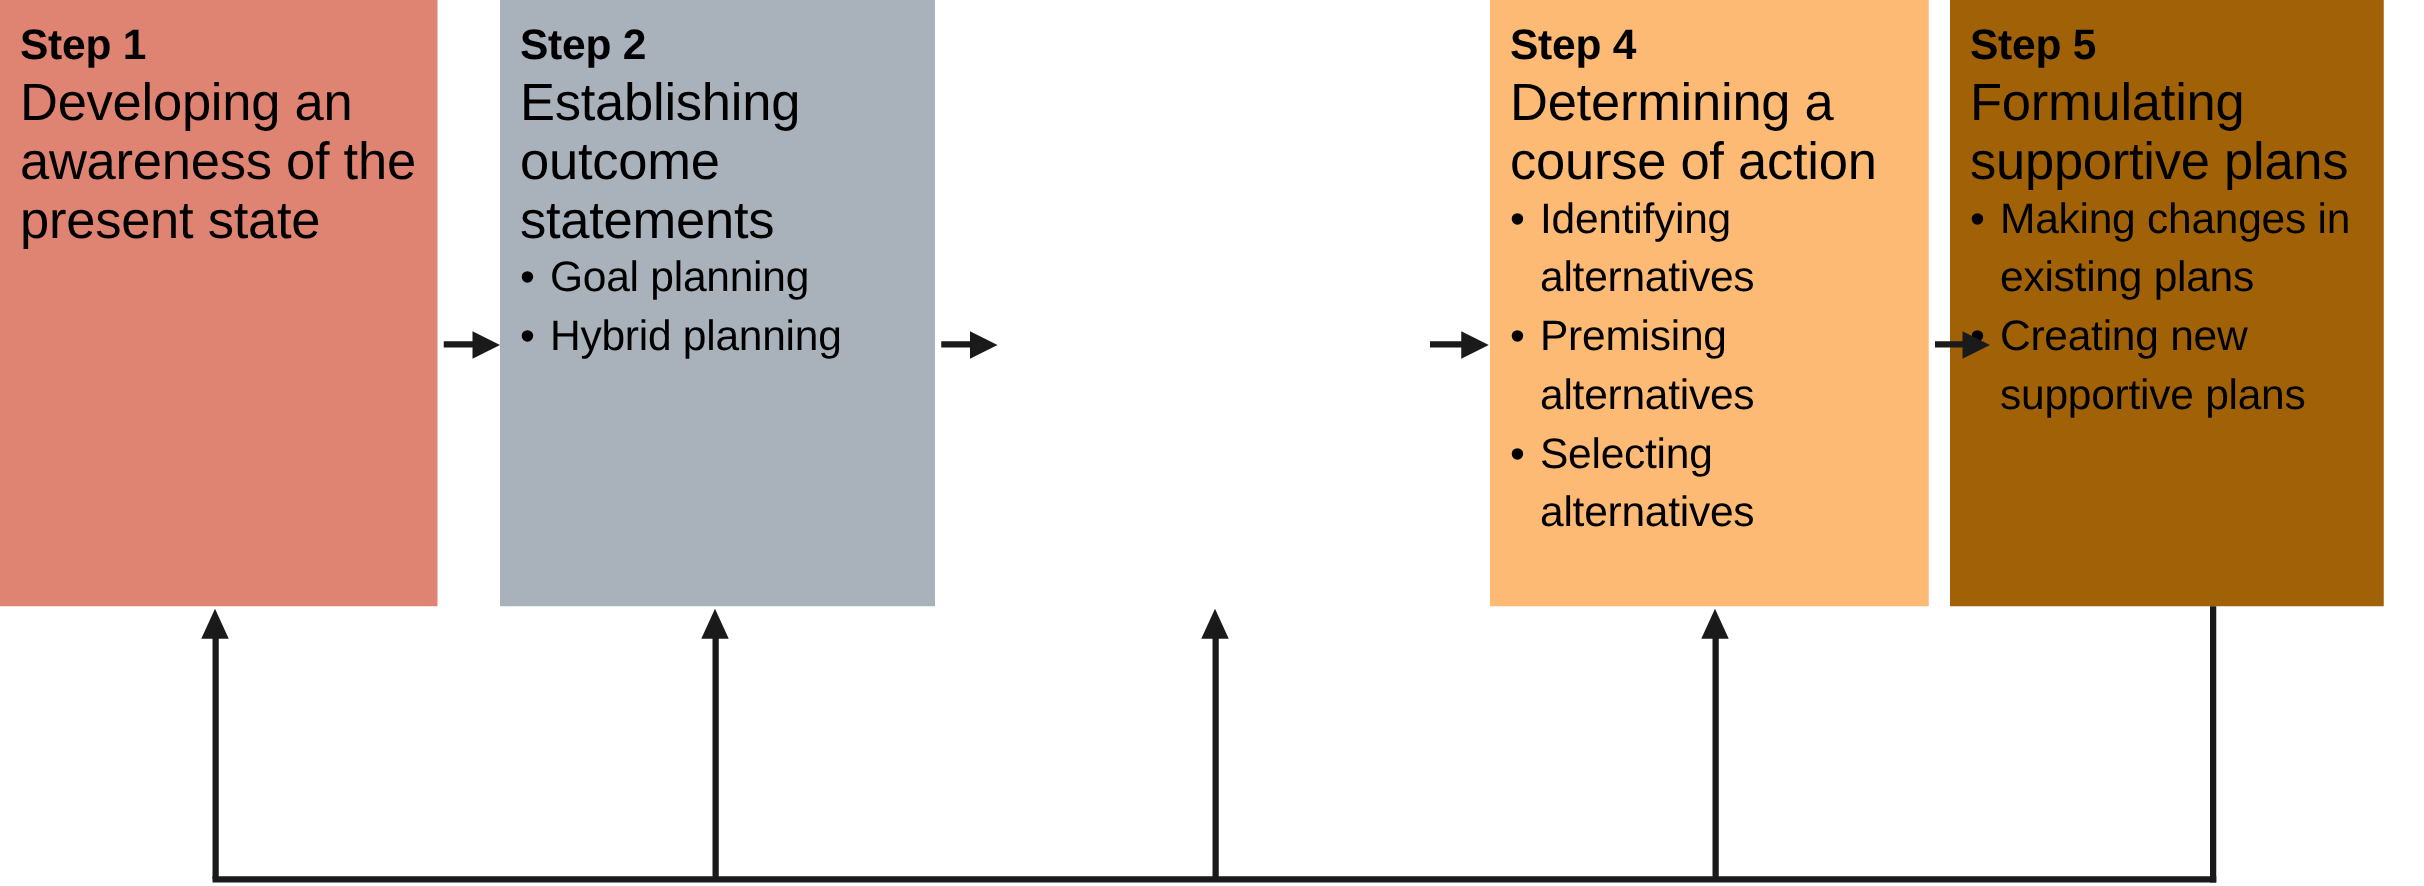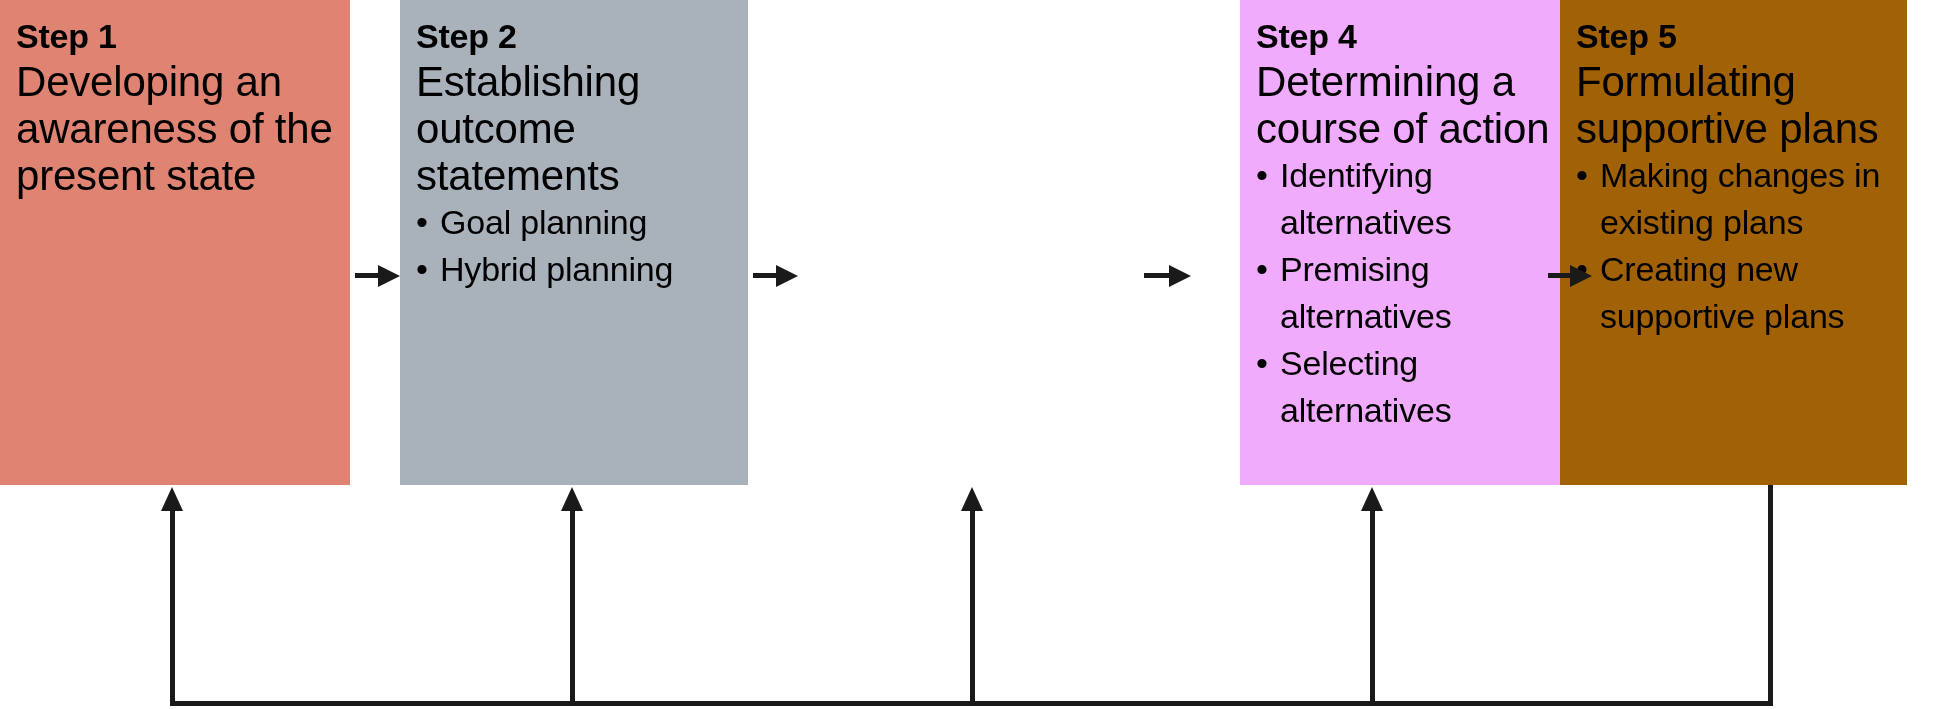--- a/index.html
+++ b/index.html
@@ -110,21 +110,21 @@
   <div class="step-box" style="left:400px;width:348px;background:#a9b2bb;">
     <div class="step-title">Step 2</div>
     <div class="step-sub">Establishing outcome statements</div>
     <ul class="bullets">
       <li>Goal planning</li>
       <li>Hybrid planning</li>
     </ul>
   </div>
 
 
-  <div class="step-box" style="left:1240px;width:351px;background:#f0abfc;">
+  <div class="step-box" style="left:1192px;width:351px;background:#fdba74;">
     <div class="step-title">Step 4</div>
     <div class="step-sub">Determining a course of action</div>
     <ul class="bullets">
       <li>Identifying alternatives</li>
       <li>Premising alternatives</li>
       <li>Selecting alternatives</li>
     </ul>
   </div>
 
   <div class="step-box" style="left:1560px;width:347px;background:#a16207;">

